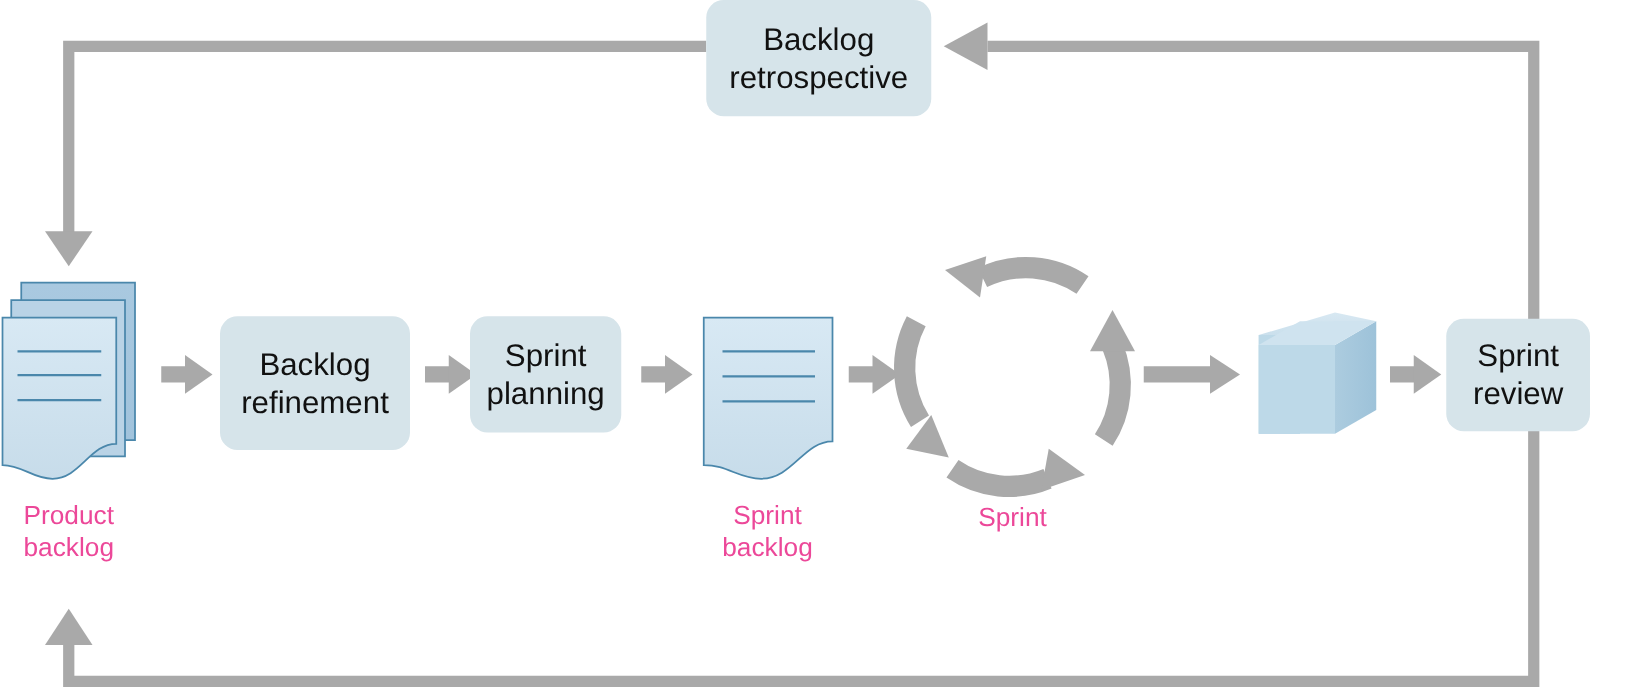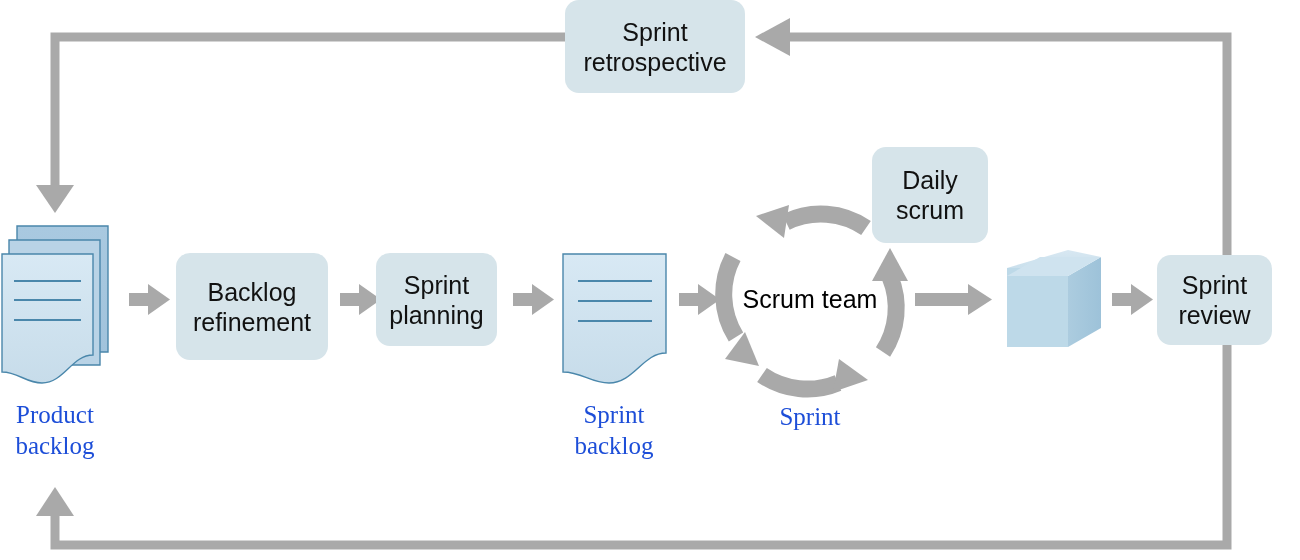--- a/index.html
+++ b/index.html
@@ -34,23 +34,23 @@
     text-align: center;
     color: #111111;
     font-family: "Liberation Sans", sans-serif;
     font-size: 25px;
     line-height: 1.2;
     box-sizing: border-box;
   }
   .caption {
     position: absolute;
     text-align: center;
-    color: #1d4ed8;
-    font-family: Liberation Serif, serif;
-    font-size: 25px;
+    color: #ec4899;
+    font-family: Liberation Sans, sans-serif;
+    font-size: 21px;
     line-height: 1.22;
     white-space: pre-line;
   }
   .center-label {
     position: absolute;
     text-align: center;
     color: #000000;
     font-family: "Liberation Sans", sans-serif;
     font-size: 25px;
     line-height: 1.2;
@@ -177,36 +177,33 @@
       <path d="M 1007,276 L 1068,257 L 1101,257 L 1040,276 Z" fill="#cfe3ef"></path>
       <path d="M 1007,276 L 1040,257 L 1101,257 L 1068,276 Z" fill="#cfe3ef"></path>
     </g>
 
     <g>
       <rect x="1112" y="293" width="22" height="13" fill="#a9a9a9"></rect>
       <path d="M 1153,299.5 L 1131,284 L 1131,315 Z" fill="#a9a9a9"></path>
     </g>
   </svg>
 
-  <div class="node-box" style="left:565px; top:0px; width:180px; height:93px;">Sprint
+  <div class="node-box" style="left:565px; top:0px; width:180px; height:93px;">Backlog
 retrospective</div>
 
   <div class="node-box" style="left:176px; top:253px; width:152px; height:107px;">Backlog
 refinement</div>
 
   <div class="node-box" style="left:376px; top:253px; width:121px; height:93px;">Sprint
 planning</div>
 
-  <div class="node-box" style="left:872px; top:147px; width:116px; height:96px;">Daily
-scrum</div>
 
   <div class="node-box" style="left:1157px; top:255px; width:115px; height:90px;">Sprint
 review</div>
 
-  <div class="center-label" style="left:730px; top:284px; width:160px;">Scrum team</div>
 
   <div class="caption" style="left:0px; top:400px; width:110px;">Product
 backlog</div>
 
   <div class="caption" style="left:539px; top:400px; width:150px;">Sprint
 backlog</div>
 
   <div class="caption" style="left:745px; top:402px; width:130px;">Sprint</div>
 
 

